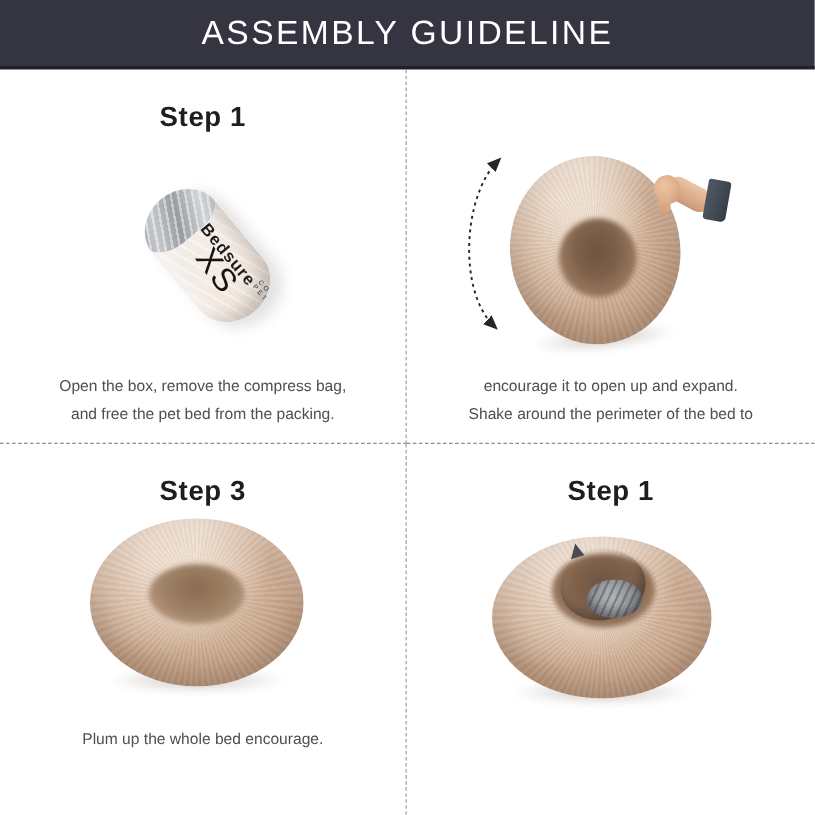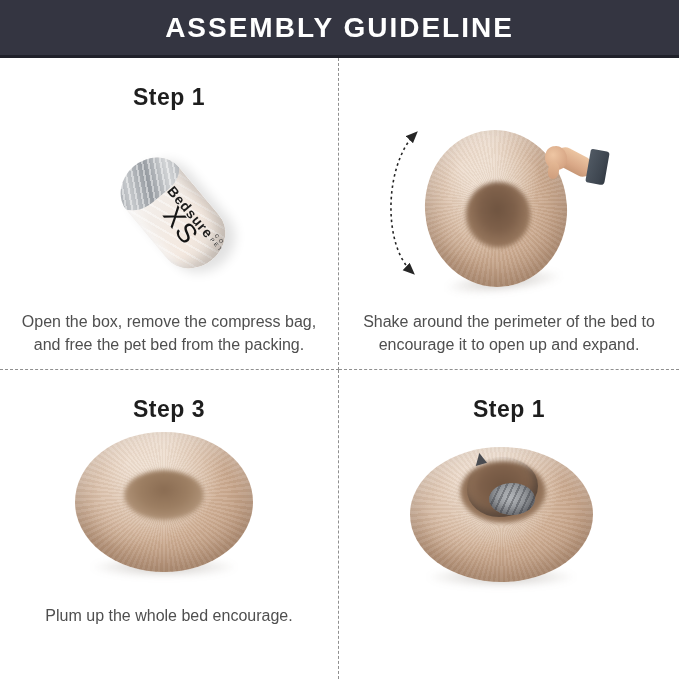--- a/index.html
+++ b/index.html
@@ -6,39 +6,39 @@
   html,body { width:679px; height:679px; background:#ffffff; overflow:hidden;
               font-family:"Liberation Sans", sans-serif; }
 
   
   .header {
     width:679px; height:58px; background:#343541;
     border-bottom:3px solid #20212a;
     display:flex; align-items:center; justify-content:center;
   }
   .header-title {
-    color:#ffffff; font-size:28px; font-weight:700; letter-spacing:2px;
+    color:#ffffff; font-size:28px; font-weight:400; letter-spacing:2px;
   }
 
   
   .grid {
     width:552px; height:621px;
     display:grid; grid-template-columns:339px 340px; grid-template-rows:312px 309px;
   }
   .panel { position:relative; overflow:hidden; background:#fff; }
   .panel.b-right  { border-right:1px dashed #8f8f8f; }
   .panel.b-bottom { border-bottom:1px dashed #8f8f8f; }
 
   .step-title {
     position:absolute; top:26px; left:0; right:0; text-align:center;
     font-size:23px; font-weight:700; color:#1e1e1e; letter-spacing:.5px;
   }
   .caption {
     position:absolute; left:0; right:0; text-align:center;
-    font-size:16px; line-height:23px; color:#4f4f4f;
+    font-size:13px; line-height:23px; color:#4f4f4f;
   }
   .caption.row1 { top:252px; }
   .caption.row2 { top:234px; }
 
   
   .bag {
     position:absolute; left:139px; top:94px; width:68px; height:122px;
     transform:rotate(-40deg);
     border-radius:34px / 30px;
     background:
@@ -193,22 +193,22 @@
       <div class="bed-body"></div>
       <div class="bed-hole"></div>
     </div>
 
     <div class="forearm"></div>
     <div class="sleeve"></div>
     <div class="hand"></div>
     <div class="finger"></div>
 
     <div class="caption row1">
+      <div>encourage it to open up and expand.</div>
       <div>Shake around the perimeter of the bed to</div>
-      <div>encourage it to open up and expand.</div>
     </div>
   </div>
 
   <div class="panel b-right">
     <div class="step-title">Step 3</div>
     <div class="bed s3">
       <div class="bed-shadow"></div>
       <div class="bed-body"></div>
       <div class="bed-hole shallow"></div>
     </div>

